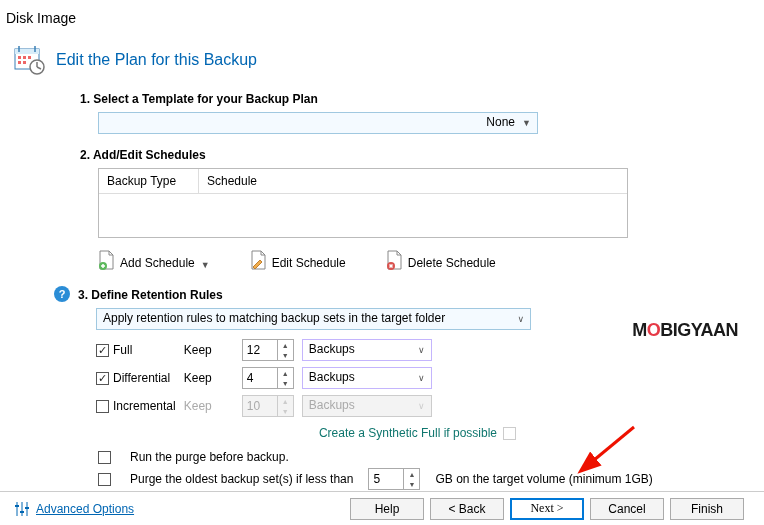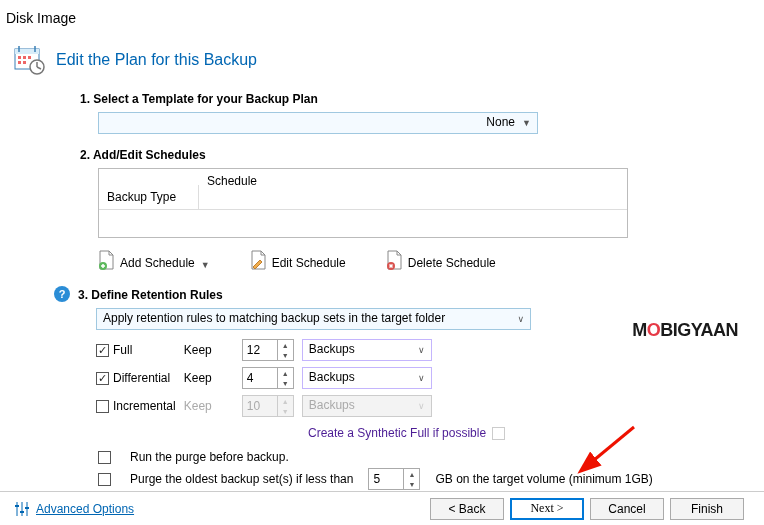--- a/index.html
+++ b/index.html
@@ -13,21 +13,21 @@
 .section-heading { font-weight: bold; font-size: 12px; margin: 4px 0 6px 0; }
 .section-heading.push { margin-left: 0; }
 .template-row { display: flex; align-items: center; margin-bottom: 14px; padding-left: 18px; text-align: right; }
 .select { border: 1px solid #a0c8e0; background: #f4faff; height: 22px; padding: 2px 22px 2px 6px; font-size: 12px; cursor: pointer; position: relative; }
 .select.wide { width: 440px; }
 .select.med { width: 435px; }
 .dropdown-arrow { position: absolute; right: 6px; top: 50%; transform: translateY(-50%); color: #555; font-size: 9px; }
 .schedule-table { border: 1px solid #bbb; width: 530px; height: 70px; margin-left: 18px; margin-bottom: 6px; background: #fff; }
 .schedule-table .row { display: flex; border-bottom: 1px solid #ddd; }
 .schedule-table .cell { padding: 5px 8px; font-size: 12px; }
-.schedule-table .cell:first-child { width: 100px; border-right: 1px solid #ddd; margin-top: 16px; }
+.schedule-table .cell:first-child { width: 100px; border-right: 1px solid #ddd; }
 .schedule-buttons { display: flex; gap: 40px; padding: 6px 0 14px 18px; align-items: center; }
 .schedbtn { display: flex; align-items: flex-end; gap: 4px; cursor: pointer; font-size: 12px; }
 .schedbtn .doc-icon { width: 18px; height: 20px; position: relative; }
 .schedbtn .doc-icon svg { width: 18px; height: 20px; }
 .schedbtn .chev { font-size: 9px; color: #555; margin-left: 2px; }
 .define-row { display: flex; align-items: flex-start; gap: 8px; margin-left: -26px; }
 .help-icon { width: 16px; height: 16px; border-radius: 50%; background: #2b8dd6; color: #fff; font-weight: bold; font-size: 11px; display: flex; align-items: center; justify-content: center; flex-shrink: 0; margin-top: 2px; cursor: pointer; }
 .retention-select { margin: 4px 0 6px 18px; }
 .retentiongrid { display: table; border-collapse: collapse; margin-left: 18px; }
 .retentiongrid .rrow { display: table-row; }
@@ -41,21 +41,21 @@
 .spinner input { border: none; width: 34px; padding: 2px 4px; font-size: 12px; text-align: left; background: transparent; outline: none; }
 .spinner.disabled input { color: #aaa; }
 .spinner .arrows { display: flex; flex-direction: column; border-left: 1px solid #aaa; width: 16px; }
 .spinner.disabled .arrows { border-color: #ccc; }
 .spinner .arrows span { flex: 1; display: flex; align-items: center; justify-content: center; font-size: 7px; color: #555; cursor: pointer; }
 .spinner.disabled .arrows span { color: #ccc; }
 .sel-sm { border: 1px solid #c4b5fd; height: 22px; width: 130px; padding: 2px 20px 2px 6px; position: relative; font-size: 12px; cursor: pointer; background: #fff; display: inline-block; }
 .sel-sm.disabled { background: #f3f3f3; color: #aaa; border-color: #ccc; }
 .sel-sm .dropdown-arrow { color: #555; }
 .sel-sm.disabled .dropdown-arrow { color: #ccc; }
-.synth-row { margin: 6px 0 8px 0; padding-left: 230px; color: #4c1d95; display: flex; align-items: center; gap: 6px; }
+.synth-row { margin: 6px 0 8px 0; padding-left: 230px; color: #0f766e; display: flex; align-items: center; gap: 6px; justify-content: center; }
 .synth-row .chkbox { border-color: #ccc; cursor: default; }
 .purge-row { margin: 2px 0 4px 18px; display: flex; align-items: center; gap: 15px; }
 .bottom-bar { position: absolute; bottom: 0; left: 0; right: 0; border-top: 1px solid #ccc; height: 34px; display: flex; align-items: center; justify-content: flex-end; padding: 0 20px; gap: 6px; background: #fff; }
 .adv-link { position: absolute; left: 14px; display: flex; align-items: center; gap: 6px; color: #0066b3; text-decoration: underline; cursor: pointer; }
 .adv-icon { width: 16px; height: 16px; }
 .btn { min-width: 74px; height: 22px; border: 1px solid #aaa; background: #f4f4f4; font-size: 12px; cursor: pointer; padding: 0 8px; }
 .btn.primary { border: 2px solid #0078d7; background: #fff; font-family: Liberation Serif, serif; }
 .arrow-annot { position: absolute; right: 120px; bottom: 40px; pointer-events: none; }
 .arrow-annot svg { width: 80px; height: 60px; }
 .watermark { position: absolute; right: 26px; top: 320px; font-weight: 800; font-size: 18px; letter-spacing: -0.5px; color: #1a1a1a; display: flex; align-items: center; }
@@ -237,17 +237,18 @@
           <line x1="3" y1="1" x2="3" y2="15" stroke="#0066b3"></line>
           <line x1="8" y1="1" x2="8" y2="15" stroke="#0066b3"></line>
           <line x1="13" y1="1" x2="13" y2="15" stroke="#0066b3"></line>
           <rect x="1" y="4" width="4" height="2" fill="#0066b3"></rect>
           <rect x="6" y="10" width="4" height="2" fill="#0066b3"></rect>
           <rect x="11" y="6" width="4" height="2" fill="#0066b3"></rect>
         </svg>
     </span>
     <span>Advanced Options</span>
   </div>
+  <button class="btn">Help</button>
   <button class="btn">&lt; Back</button>
   <button class="btn primary">Next &gt;</button>
   <button class="btn">Cancel</button>
   <button class="btn">Finish</button>
 </div>
 
 </body></html>

